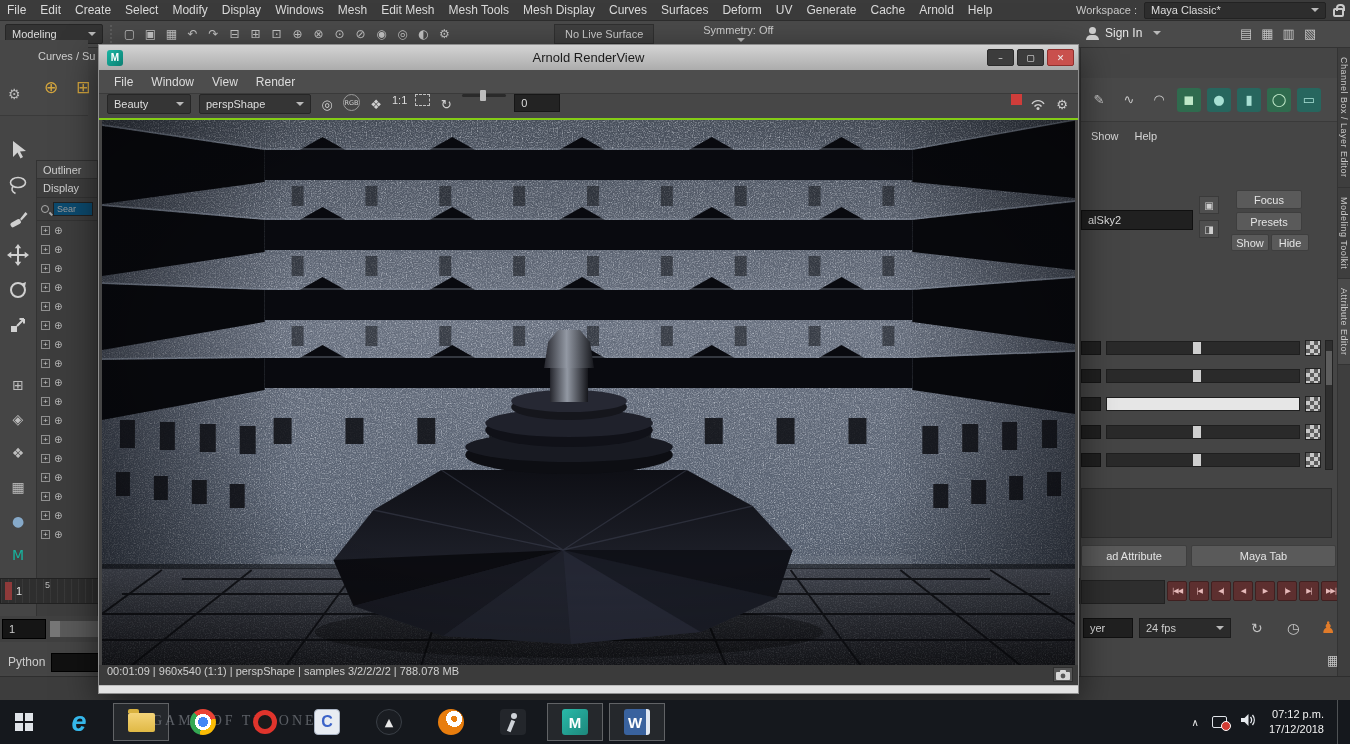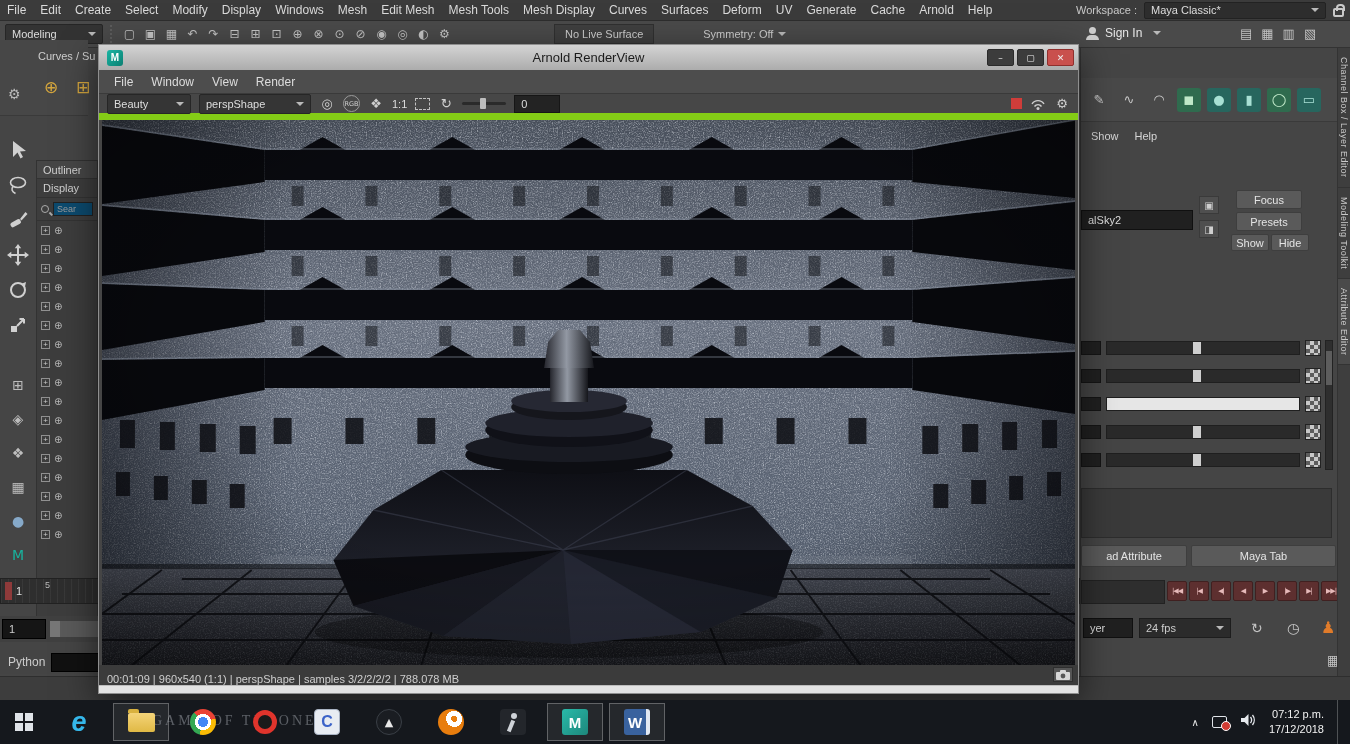--- a/index.html
+++ b/index.html
@@ -16,21 +16,21 @@
   .ws-dd{width:182px;height:17px;background:#2d2d2d;border:1px solid #222;border-radius:2px;display:flex;align-items:center;justify-content:space-between;padding:0 6px;font-size:11px;color:#ddd;}
   .lock{width:11px;height:9px;border:2px solid #c9c9c9;border-radius:2px;position:relative;margin-top:4px;}
   .lock::before{content:"";position:absolute;left:1px;top:-6px;width:5px;height:5px;border:2px solid #c9c9c9;border-bottom:none;border-radius:4px 4px 0 0;}
   
   .statusline{background:#4a4a4a;border-bottom:1px solid #333;display:flex;align-items:center;padding-left:5px;gap:4px;}
   .mode-dd{width:98px;height:20px;background:#333;border:1px solid #262626;border-radius:2px;display:flex;align-items:center;justify-content:space-between;padding:0 6px;font-size:11px;color:#ddd;}
   .sep{width:1px;height:18px;border-left:2px dotted #5d5d5d;margin:0 3px;}
   .icon-strip{display:flex;align-items:center;}
   .icon-strip .li{width:21px;height:21px;display:inline-flex;align-items:center;justify-content:center;font-size:12px;color:#c6c6c6;font-family:"DejaVu Sans",sans-serif;}
   .nls{font-size:11px;color:#cfcfcf;background:#3f3f3f;border:1px solid #303030;height:20px;display:inline-flex;align-items:center;padding:0 10px;margin-left:95px;}
-  .sym{font-size:11px;color:#cfcfcf;display:inline-flex;align-items:center;margin-left:45px;}
+  .sym{font-size:11px;color:#cfcfcf;display:inline-flex;align-items:center;margin-left:45px;flex-direction:column;}
   .signin{display:flex;align-items:center;gap:6px;font-size:12px;color:#e6e6e6;}
   .person{width:13px;height:13px;position:relative;display:inline-block;}
   .person::before{content:"";position:absolute;left:3px;top:0;width:7px;height:7px;border-radius:50%;background:#cfcfcf;}
   .person::after{content:"";position:absolute;left:0;bottom:0;width:13px;height:5px;border-radius:6px 6px 0 0;background:#cfcfcf;}
   .panel-toggles{display:flex;gap:9px;}
   .panel-toggles .li{font-size:13px;color:#c2c2c2;font-family:"DejaVu Sans",sans-serif;}
   
   .shelf-left{background:#474747;border-bottom:1px solid #3a3a3a;}
   .shelf-tab{position:absolute;left:38px;top:10px;font-size:11px;color:#cfcfcf;white-space:nowrap;}
   .gearspan{position:absolute;left:8px;top:46px;font-size:14px;color:#b9b9b9;font-family:"DejaVu Sans",sans-serif;}
@@ -95,34 +95,34 @@
   
   .arnold{background:#454545;border:1px solid #8f8f8f;box-shadow:0 10px 34px rgba(0,0,0,.55);display:flex;flex-direction:column;z-index:10;}
   .aw-title{height:25px;background:linear-gradient(#d4d4d4,#acacac);display:flex;align-items:center;padding:0 4px 0 8px;position:relative;flex:none;}
   .aw-title-text{position:absolute;left:0;right:0;text-align:center;font-size:13px;color:#1b1b1b;}
   .aw-icon{width:16px;height:16px;border-radius:3px;background:linear-gradient(135deg,#1ab5a3,#0c7f72);color:#fff;font-size:10px;font-weight:bold;display:flex;align-items:center;justify-content:center;z-index:1;}
   .aw-btns{margin-left:auto;display:flex;gap:3px;z-index:1;}
   .wb{width:27px;height:17px;border:1px solid #2a2a2a;background:#3c3c3c;color:#ededed;font-size:9px;display:flex;align-items:center;justify-content:center;border-radius:2px;font-family:"DejaVu Sans",sans-serif;}
   .wb.close{background:#c9504d;border-color:#8f2f2d;}
   .aw-menu{height:24px;background:#4d4d4d;border-bottom:1px solid #3a3a3a;display:flex;align-items:center;padding-left:6px;flex:none;}
   .aw-menu .li{padding:0 9px;font-size:12px;color:#dcdcdc;}
-  .aw-toolbar{height:26px;background:#474747;display:flex;align-items:center;gap:8px;padding:0 8px;border-bottom:7px solid #84cc16;flex:none;}
+  .aw-toolbar{height:26px;background:#474747;display:flex;gap:8px;padding:0 8px;border-bottom:2px solid #84cc16;flex:none;}
   .dd{height:20px;background:#353535;border:1px solid #262626;border-radius:2px;display:inline-flex;align-items:center;justify-content:space-between;padding:0 6px;font-size:11px;color:#ddd;width:84px;flex:none;}
   .tbi{color:#cfcfcf;font-size:13px;font-family:"DejaVu Sans",sans-serif;display:inline-flex;align-items:center;justify-content:center;min-width:16px;height:20px;}
   .tbi.rgb{font-size:6.5px;border:1px solid #9a9a9a;border-radius:50%;width:17px;height:17px;min-width:17px;}
   .ratio{font-size:11px;color:#ddd;}
   .region{width:15px;height:12px;border:1px dashed #c0c0c0;display:inline-block;}
   .slider{width:44px;height:3px;background:#2a2a2a;position:relative;border-radius:2px;}
   .slider .handle{position:absolute;left:40%;top:-4px;width:6px;height:11px;background:#bdbdbd;border-radius:1px;}
   .afield{width:46px;height:18px;background:#232323;border:1px solid #161616;color:#ddd;font-size:11px;display:inline-flex;align-items:center;padding-left:6px;}
   .stopsq{width:11px;height:11px;background:#cf3d3a;display:inline-block;}
   .spacer{flex:1;}
   .aw-render{flex:1;background:#1a1c20;margin:0 3px;position:relative;overflow:hidden;}
   .aw-render svg{width:100%;height:100%;display:block;}
-  .aw-status{height:20px;background:#3b3b3b;display:flex;align-items:flex-end;padding:0 8px;font-size:11px;color:#cfcfcf;position:relative;flex:none;}
+  .aw-status{height:20px;background:#3b3b3b;display:flex;align-items:flex-start;padding:0 8px;font-size:11px;color:#cfcfcf;position:relative;flex:none;}
   .aw-cam{position:absolute;right:5px;top:2px;width:20px;height:15px;background:#555;border:1px solid #2e2e2e;display:flex;align-items:center;justify-content:center;}
   .aw-grip{height:8px;background:#e3e3e3;border-top:1px solid #bdbdbd;flex:none;}
   
   .taskbar{background:#15181d;display:flex;align-items:center;z-index:30;}
   .wp{position:absolute;left:152px;top:13px;font-family:"Liberation Serif",serif;font-size:14px;letter-spacing:3px;color:rgba(205,210,218,.38);z-index:0;}
   .tb{width:62px;height:44px;background:transparent;border:none;display:flex;align-items:center;justify-content:center;position:relative;z-index:1;}
   .tb.open::before{content:"";position:absolute;inset:3px;background:rgba(255,255,255,.07);border:1px solid rgba(255,255,255,.28);}
   .start{width:48px;}
   .start-grid{width:19px;height:19px;display:grid;grid-template-columns:8px 8px;grid-template-rows:8px 8px;gap:2px;}
   .start-grid i{background:#dfe3e8;}

